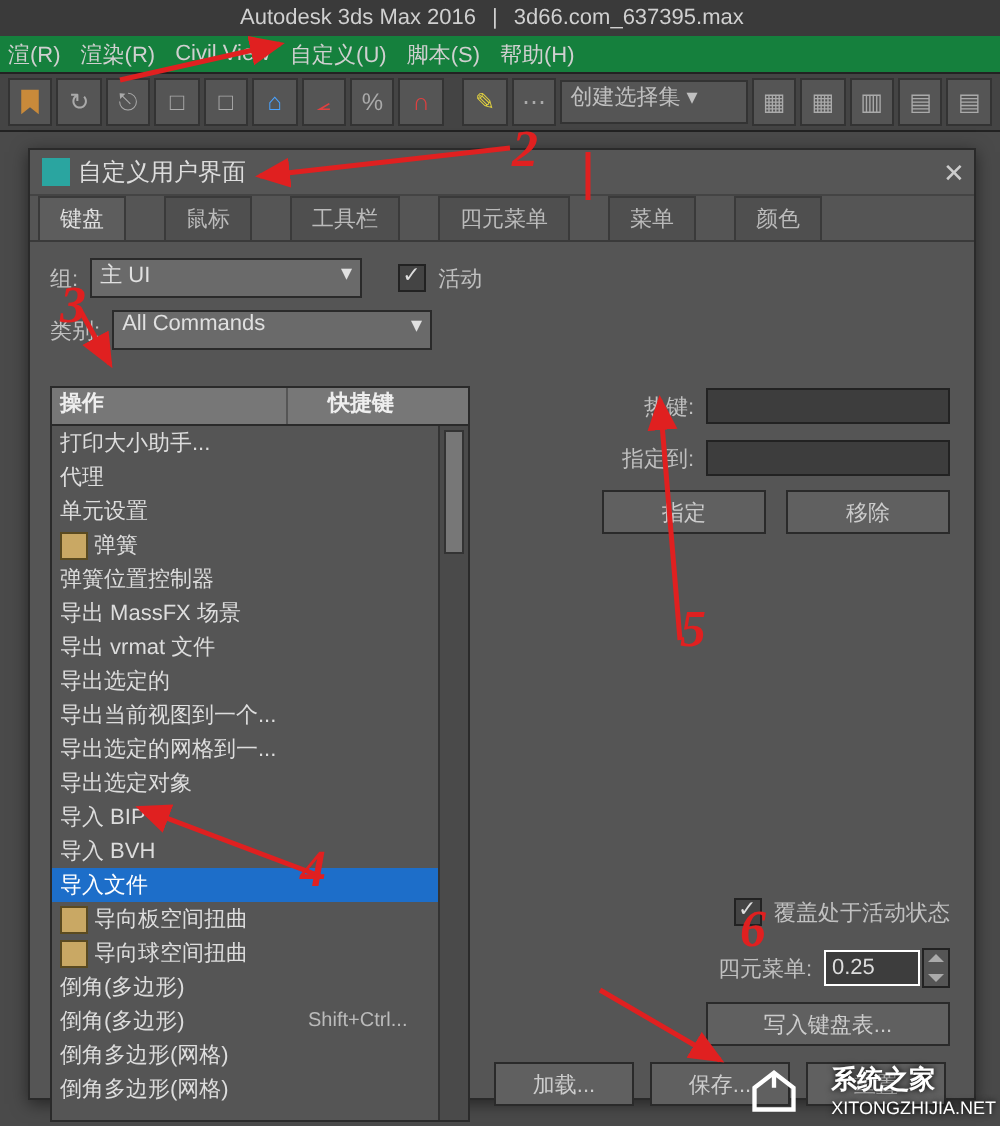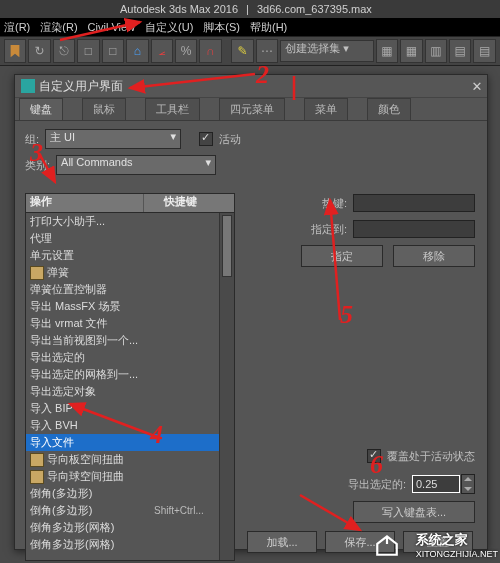--- a/index.html
+++ b/index.html
@@ -17,21 +17,21 @@
   .topbar {
     background: #3a3a3a;
     height: 18px;
     color: #d0d0d0;
     font-size: 11px;
     display: flex;
     align-items: center;
     padding-left: 120px;
   }
   .menubar {
-    background: #000000;
+    background: #15803d;
     height: 18px;
     color: #d0d0d0;
     font-size: 11px;
     display: flex;
     align-items: center;
     gap: 10px;
     padding-left: 4px;
   }
   .menubar span { white-space: nowrap; }
   .toolbar {
@@ -274,25 +274,25 @@
             </div>
             <div class="list-row">
               <div class="c1">导出 MassFX 场景</div>
               <div class="c2"></div>
             </div>
             <div class="list-row">
               <div class="c1">导出 vrmat 文件</div>
               <div class="c2"></div>
             </div>
             <div class="list-row">
+              <div class="c1">导出选定的</div>
+              <div class="c2"></div>
+            </div>
+            <div class="list-row">
               <div class="c1">导出当前视图到一个...</div>
-              <div class="c2"></div>
-            </div>
-            <div class="list-row">
-              <div class="c1">导出选定的</div>
               <div class="c2"></div>
             </div>
             <div class="list-row">
               <div class="c1">导出选定的网格到一...</div>
               <div class="c2"></div>
             </div>
             <div class="list-row">
               <div class="c1">导出选定对象</div>
               <div class="c2"></div>
             </div>
@@ -352,21 +352,21 @@
         <div class="btn" style="width:60px">指定</div>
         <div class="btn" style="width:60px">移除</div>
       </div>
 
       <div class="bottom-right">
         <div class="bottom-row">
           <span class="check checked"></span>
           <span>覆盖处于活动状态</span>
         </div>
         <div class="bottom-row">
-          <span>导出选定的:</span>
+          <span>四元菜单:</span>
           <div class="spinner">
             <div class="val">0.25</div>
             <div class="arrows"></div>
           </div>
         </div>
         <div class="bottom-row">
           <div class="btn" style="width:100px">写入键盘表...</div>
         </div>
       </div>
 

